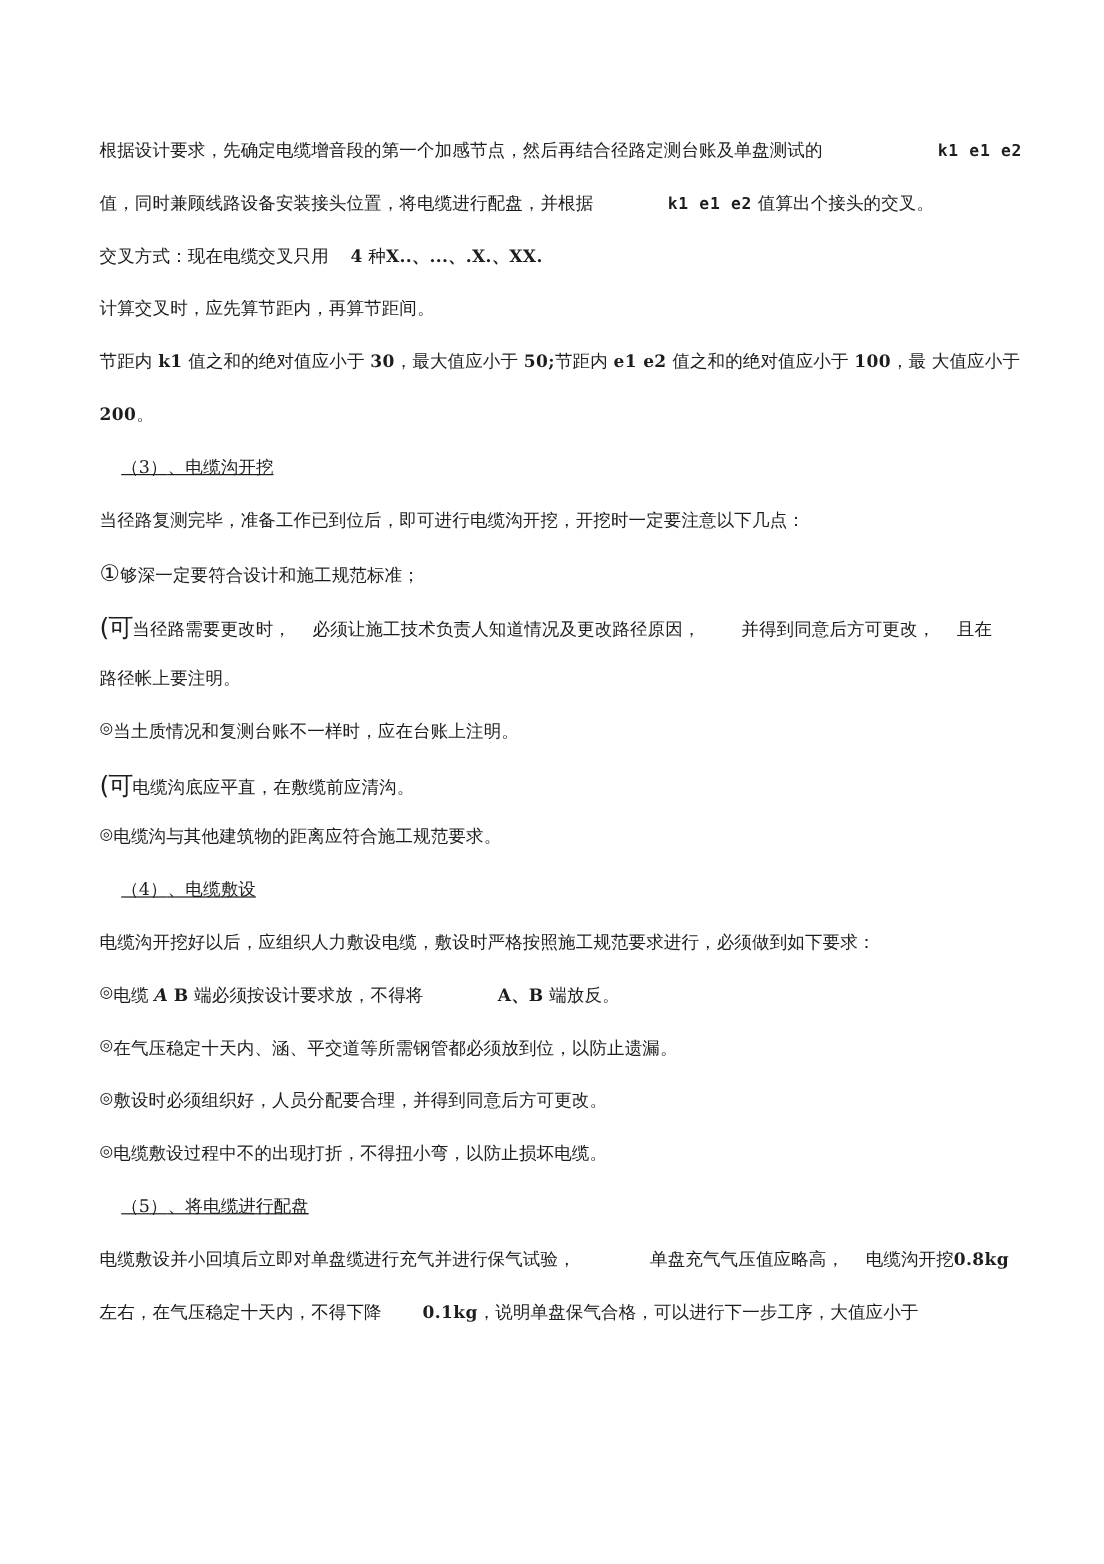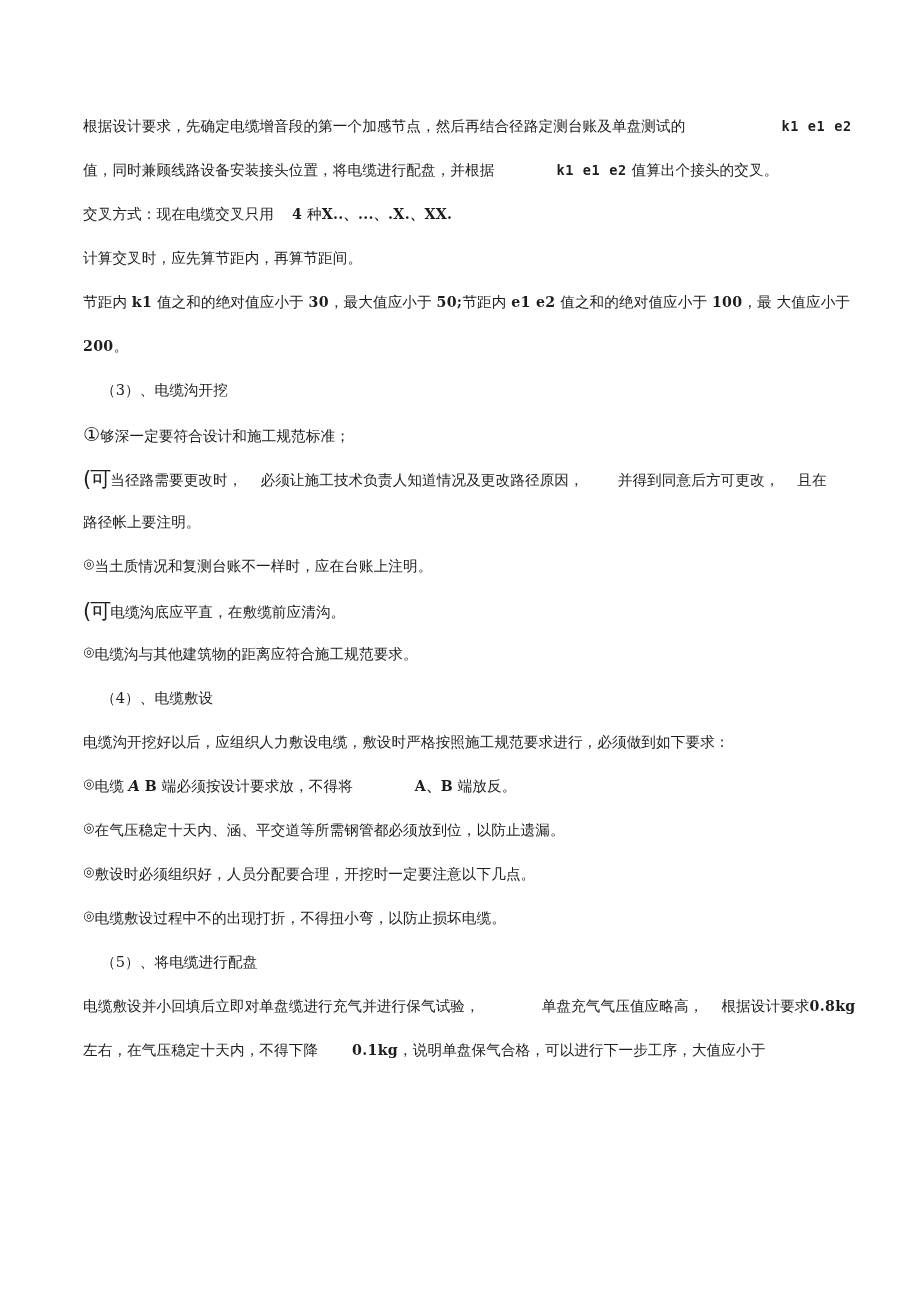--- a/index.html
+++ b/index.html
@@ -39,20 +39,21 @@
     line-height: 44px;
     white-space: nowrap;
     font-size: 14.6px;
     letter-spacing: 0.1px;
     color: #1d1d1d;
   }
 
   
   .line.indent {
     padding-left: 18px;
+    text-decoration: underline;
   }
 
   
   .tech {
     font-family: "DejaVu Serif", "Liberation Serif", serif;
     font-weight: 700;
     font-size: 14.2px;
     letter-spacing: 0.3px;
   }
 
@@ -104,29 +105,30 @@
 
 <div id="page">
   <div class="content" id="body-root">
       <div class="line"><span>根据设计要求，先确定电缆增音段的第一个加感节点，然后再结合径路定测台账及单盘测试的</span><span class="gap-xl"></span><span class="techmono">k1 e1 e2</span></div>
       <div class="line"><span>值，同时兼顾线路设备安装接头位置，将电缆进行配盘，并根据</span><span class="gap-lg"></span><span class="techmono">k1 e1 e2</span><span> 值算出个接头的交叉。</span></div>
       <div class="line"><span>交叉方式：现在电缆交叉只用</span><span class="gap-sm"></span><span class="tech">4</span><span> 种</span><span class="tech">X..、...、.X.、XX.</span></div>
       <div class="line"><span>计算交叉时，应先算节距内，再算节距间。</span></div>
       <div class="line"><span>节距内 </span><span class="tech">k1</span><span> 值之和的绝对值应小于 </span><span class="tech">30</span><span>，最大值应小于 </span><span class="tech">50;</span><span>节距内 </span><span class="tech">e1 e2</span><span> 值之和的绝对值应小于 </span><span class="tech">100</span><span>，最 大值应小于</span></div>
       <div class="line"><span class="tech">200</span><span>。</span></div>
       <div class="line indent"><span>（3）</span><span>、电缆沟开挖</span></div>
+      <div class="line"><span>当径路复测完毕，准备工作已到位后，即可进行电缆沟开挖，开挖时一定要注意以下几点：</span></div>
       <div class="line"><span class="bullet bullet-circled">①</span><span>够深一定要符合设计和施工规范标准；</span></div>
       <div class="line"><span class="bullet bullet-broken">(可</span><span>当径路需要更改时，</span><span class="gap-sm"></span><span>必须让施工技术负责人知道情况及更改路径原因，</span><span class="gap-md"></span><span>并得到同意后方可更改，</span><span class="gap-sm"></span><span>且在</span></div>
       <div class="line"><span>路径帐上要注明。</span></div>
       <div class="line"><span class="bullet bullet-double">◎</span><span>当土质情况和复测台账不一样时，应在台账上注明。</span></div>
       <div class="line"><span class="bullet bullet-broken">(可</span><span>电缆沟底应平直，在敷缆前应清沟。</span></div>
       <div class="line"><span class="bullet bullet-double">◎</span><span>电缆沟与其他建筑物的距离应符合施工规范要求。</span></div>
       <div class="line indent"><span>（4）</span><span>、电缆敷设</span></div>
       <div class="line"><span>电缆沟开挖好以后，应组织人力敷设电缆，敷设时严格按照施工规范要求进行，必须做到如下要求：</span></div>
       <div class="line"><span class="bullet bullet-double">◎</span><span>电缆 </span><span class="ital">A</span><span> </span><span class="tech">B</span><span> 端必须按设计要求放，不得将</span><span class="gap-lg"></span><span class="tech">A、B</span><span> 端放反。</span></div>
       <div class="line"><span class="bullet bullet-double">◎</span><span>在气压稳定十天内、涵、平交道等所需钢管都必须放到位，以防止遗漏。</span></div>
-      <div class="line"><span class="bullet bullet-double">◎</span><span>敷设时必须组织好，人员分配要合理，开挖时一定要注意以下几点。</span></div>
+      <div class="line"><span class="bullet bullet-double">◎</span><span>敷设时必须组织好，人员分配要合理，并得到同意后方可更改。</span></div>
       <div class="line"><span class="bullet bullet-double">◎</span><span>电缆敷设过程中不的出现打折，不得扭小弯，以防止损坏电缆。</span></div>
       <div class="line indent"><span>（5）</span><span>、将电缆进行配盘</span></div>
-      <div class="line"><span>电缆敷设并小回填后立即对单盘缆进行充气并进行保气试验，</span><span class="gap-lg"></span><span>单盘充气气压值应略高，</span><span class="gap-sm"></span><span>根据设计要求</span><span class="tech">0.8kg</span></div>
+      <div class="line"><span>电缆敷设并小回填后立即对单盘缆进行充气并进行保气试验，</span><span class="gap-lg"></span><span>单盘充气气压值应略高，</span><span class="gap-sm"></span><span>电缆沟开挖</span><span class="tech">0.8kg</span></div>
       <div class="line"><span>左右，在气压稳定十天内，不得下降</span><span class="gap-md"></span><span class="tech">0.1kg</span><span>，说明单盘保气合格，可以进行下一步工序，大值应小于</span></div>
     </div>
 </div>
 
 </body></html>

